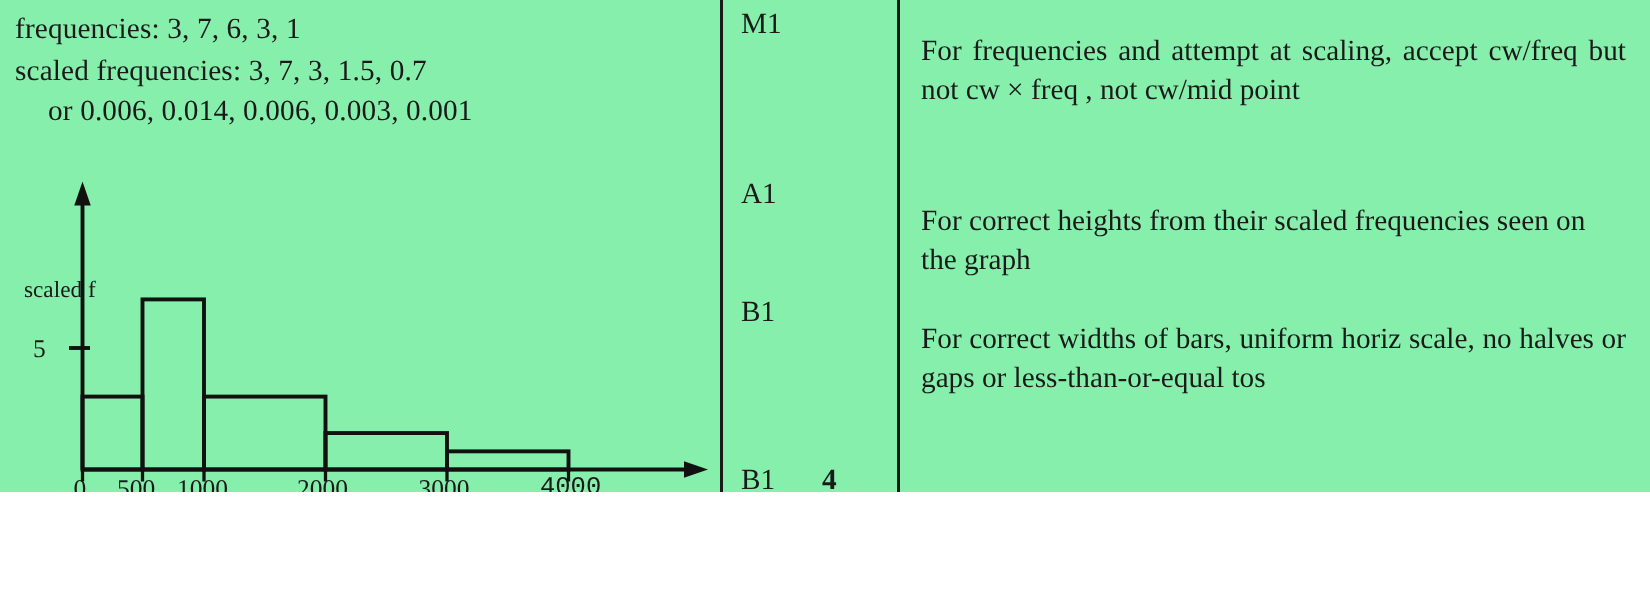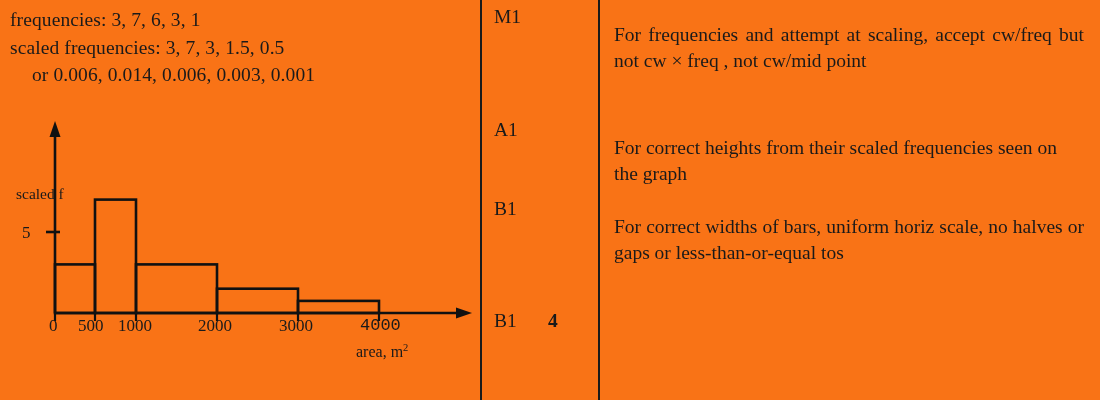--- a/index.html
+++ b/index.html
@@ -7,24 +7,24 @@
     padding: 0;
     background: #ffffff;
   }
   body {
     font-family: "Liberation Serif", serif;
     color: #1a1a1a;
   }
   #page {
     position: relative;
     width: 1100px;
-    height: 400px;
+    height: 328px;
     box-sizing: border-box;
     overflow: hidden;
-    background: #f97316;
+    background: #86efac;
   }
   .grid {
     display: grid;
     grid-template-columns: 482px 118px 500px;
     width: 1100px;
     height: 404px;
     box-sizing: border-box;
   }
   .col {
     position: relative;
@@ -124,21 +124,21 @@
 </style>
 </head>
 <body>
 
 <div id="page">
   <div class="grid">
 
     <div class="col col-left">
       <div class="work-lines">
         <div class="l1">frequencies: 3, 7, 6, 3, 1</div>
-        <div class="l2">scaled frequencies: 3, 7, 3, 1.5, 0.5</div>
+        <div class="l2">scaled frequencies: 3, 7, 3, 1.5, 0.7</div>
         <div class="l3">or 0.006, 0.014, 0.006, 0.003, 0.001</div>
       </div>
 
       <div class="chart-wrap">
         <svg class="chart-svg" width="470" height="250" viewBox="0 0 470 250">
 
           <g stroke="#111111" stroke-width="2.6" fill="none">
             <line x1="47" y1="36" x2="47" y2="216"></line>
           </g>
           <polygon points="47,24 41.5,40 52.5,40" fill="#111111"></polygon>

